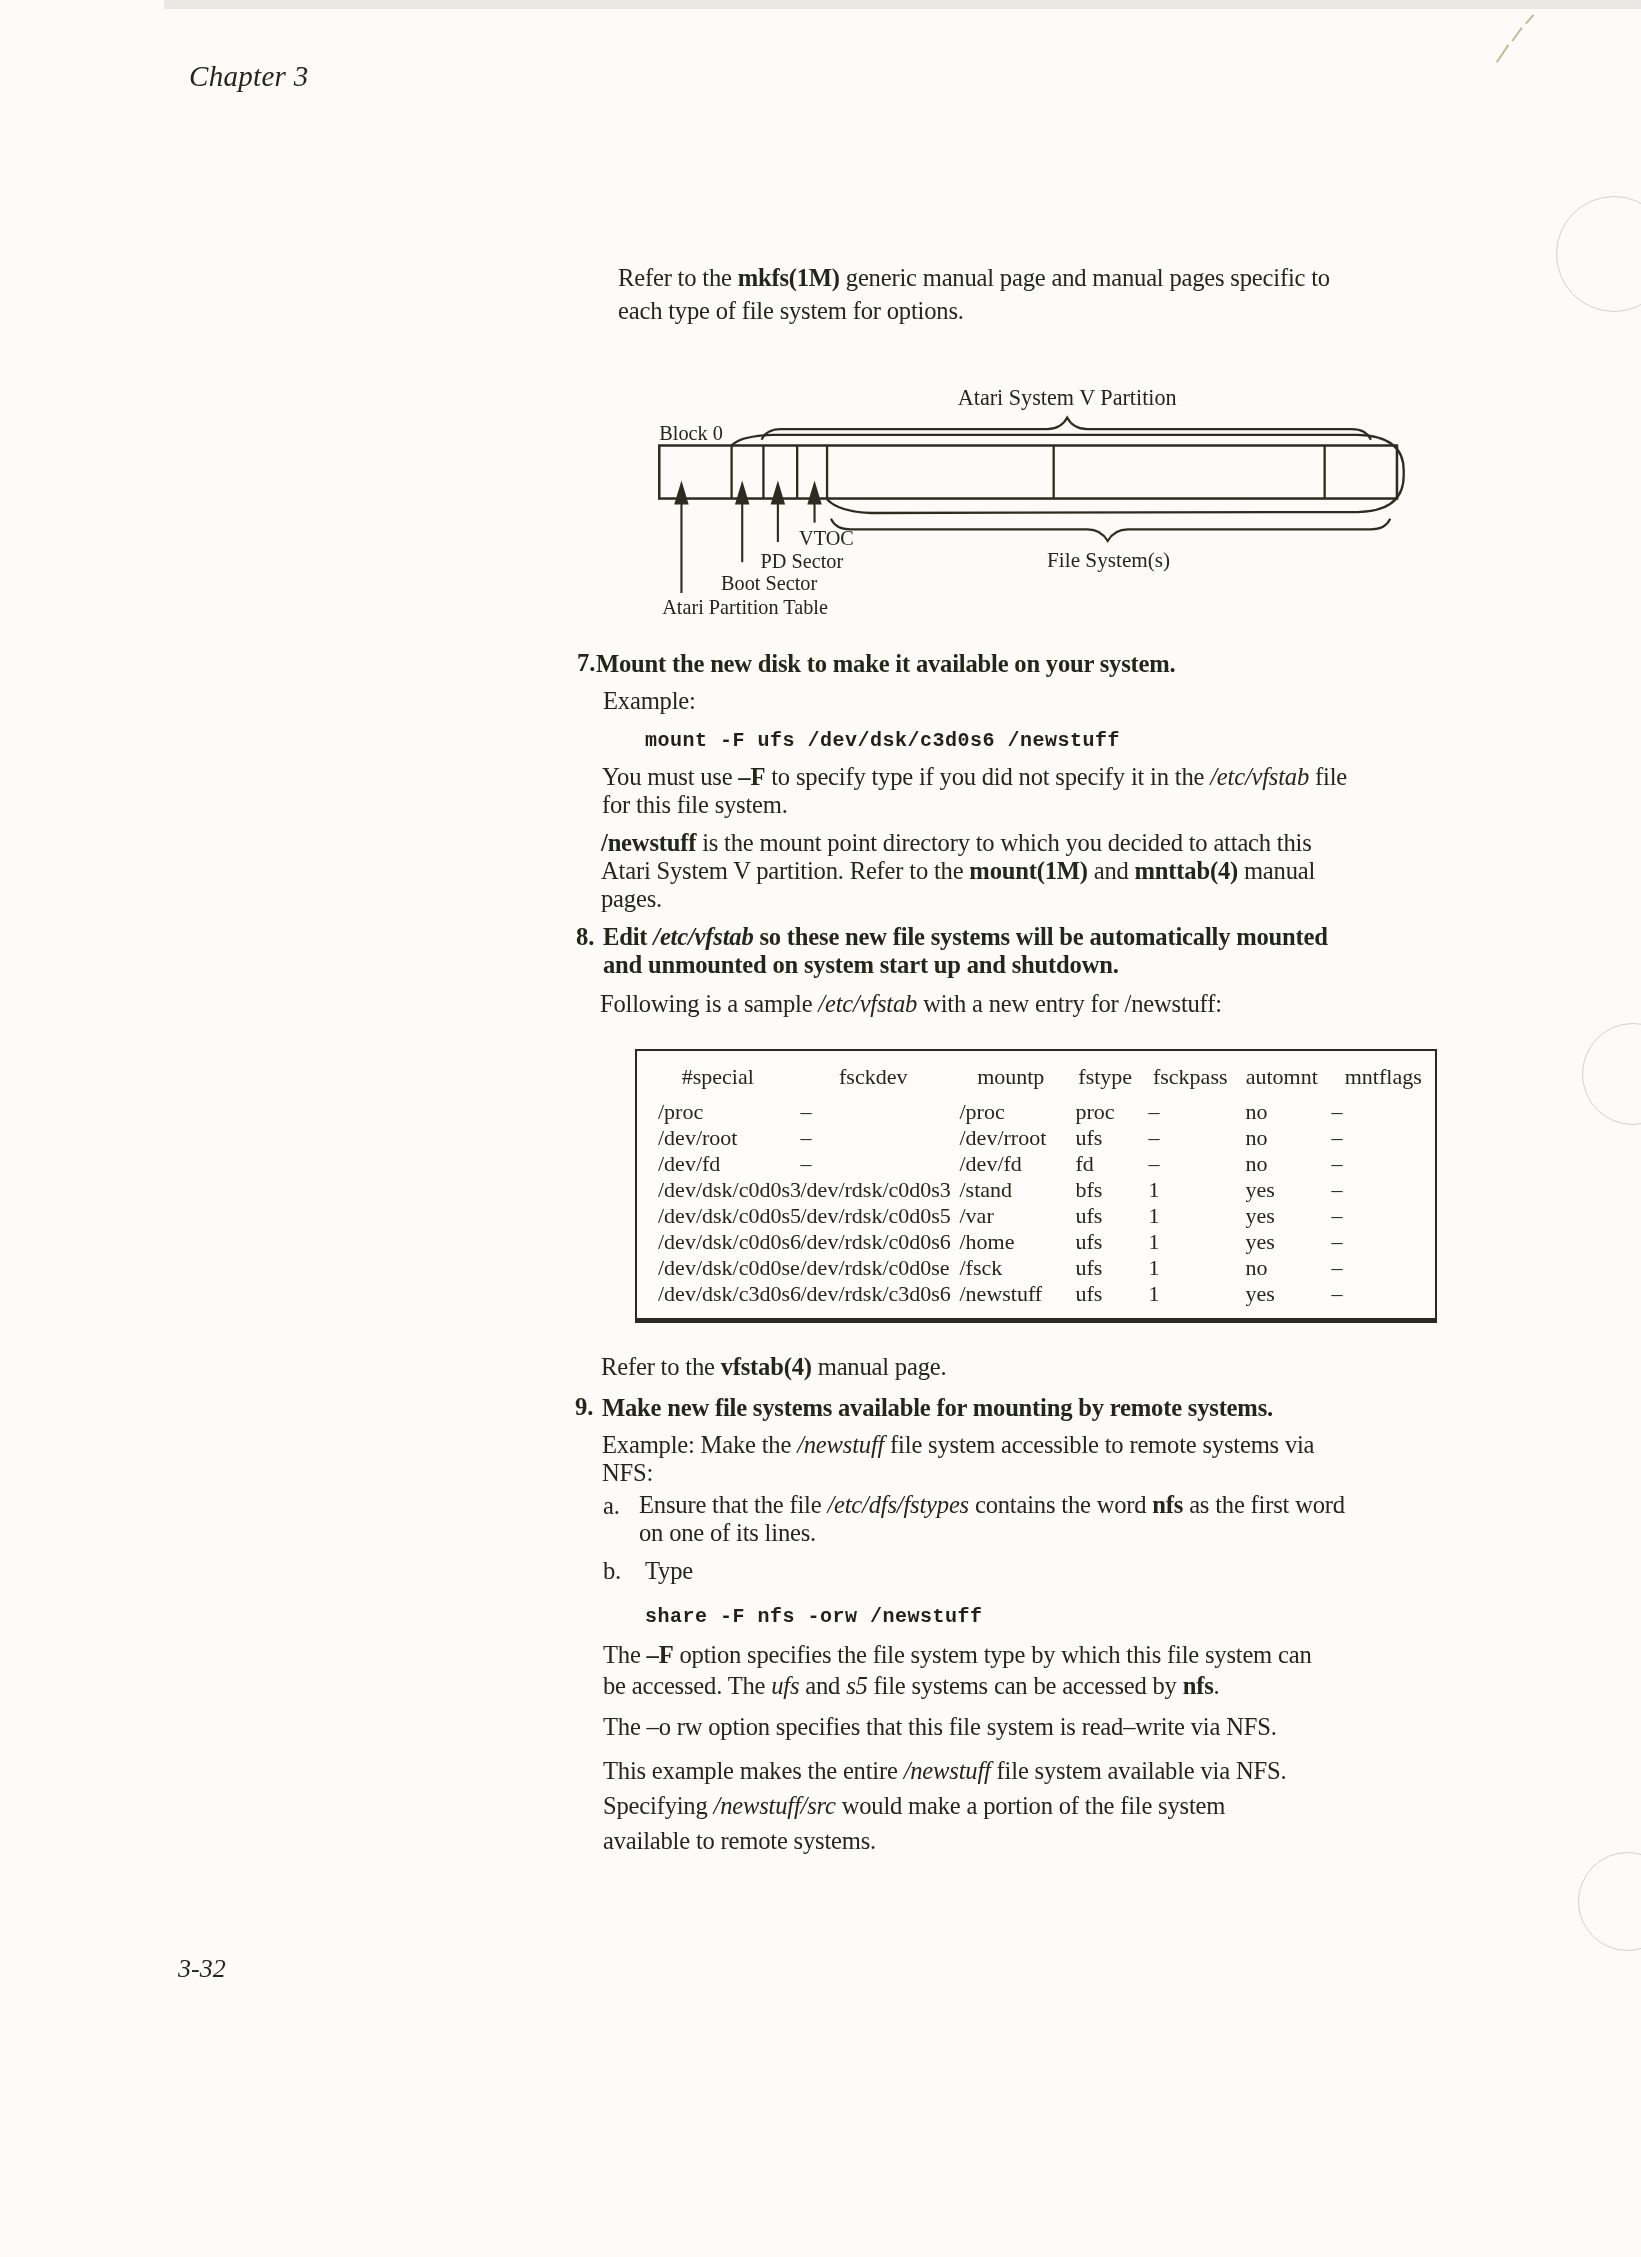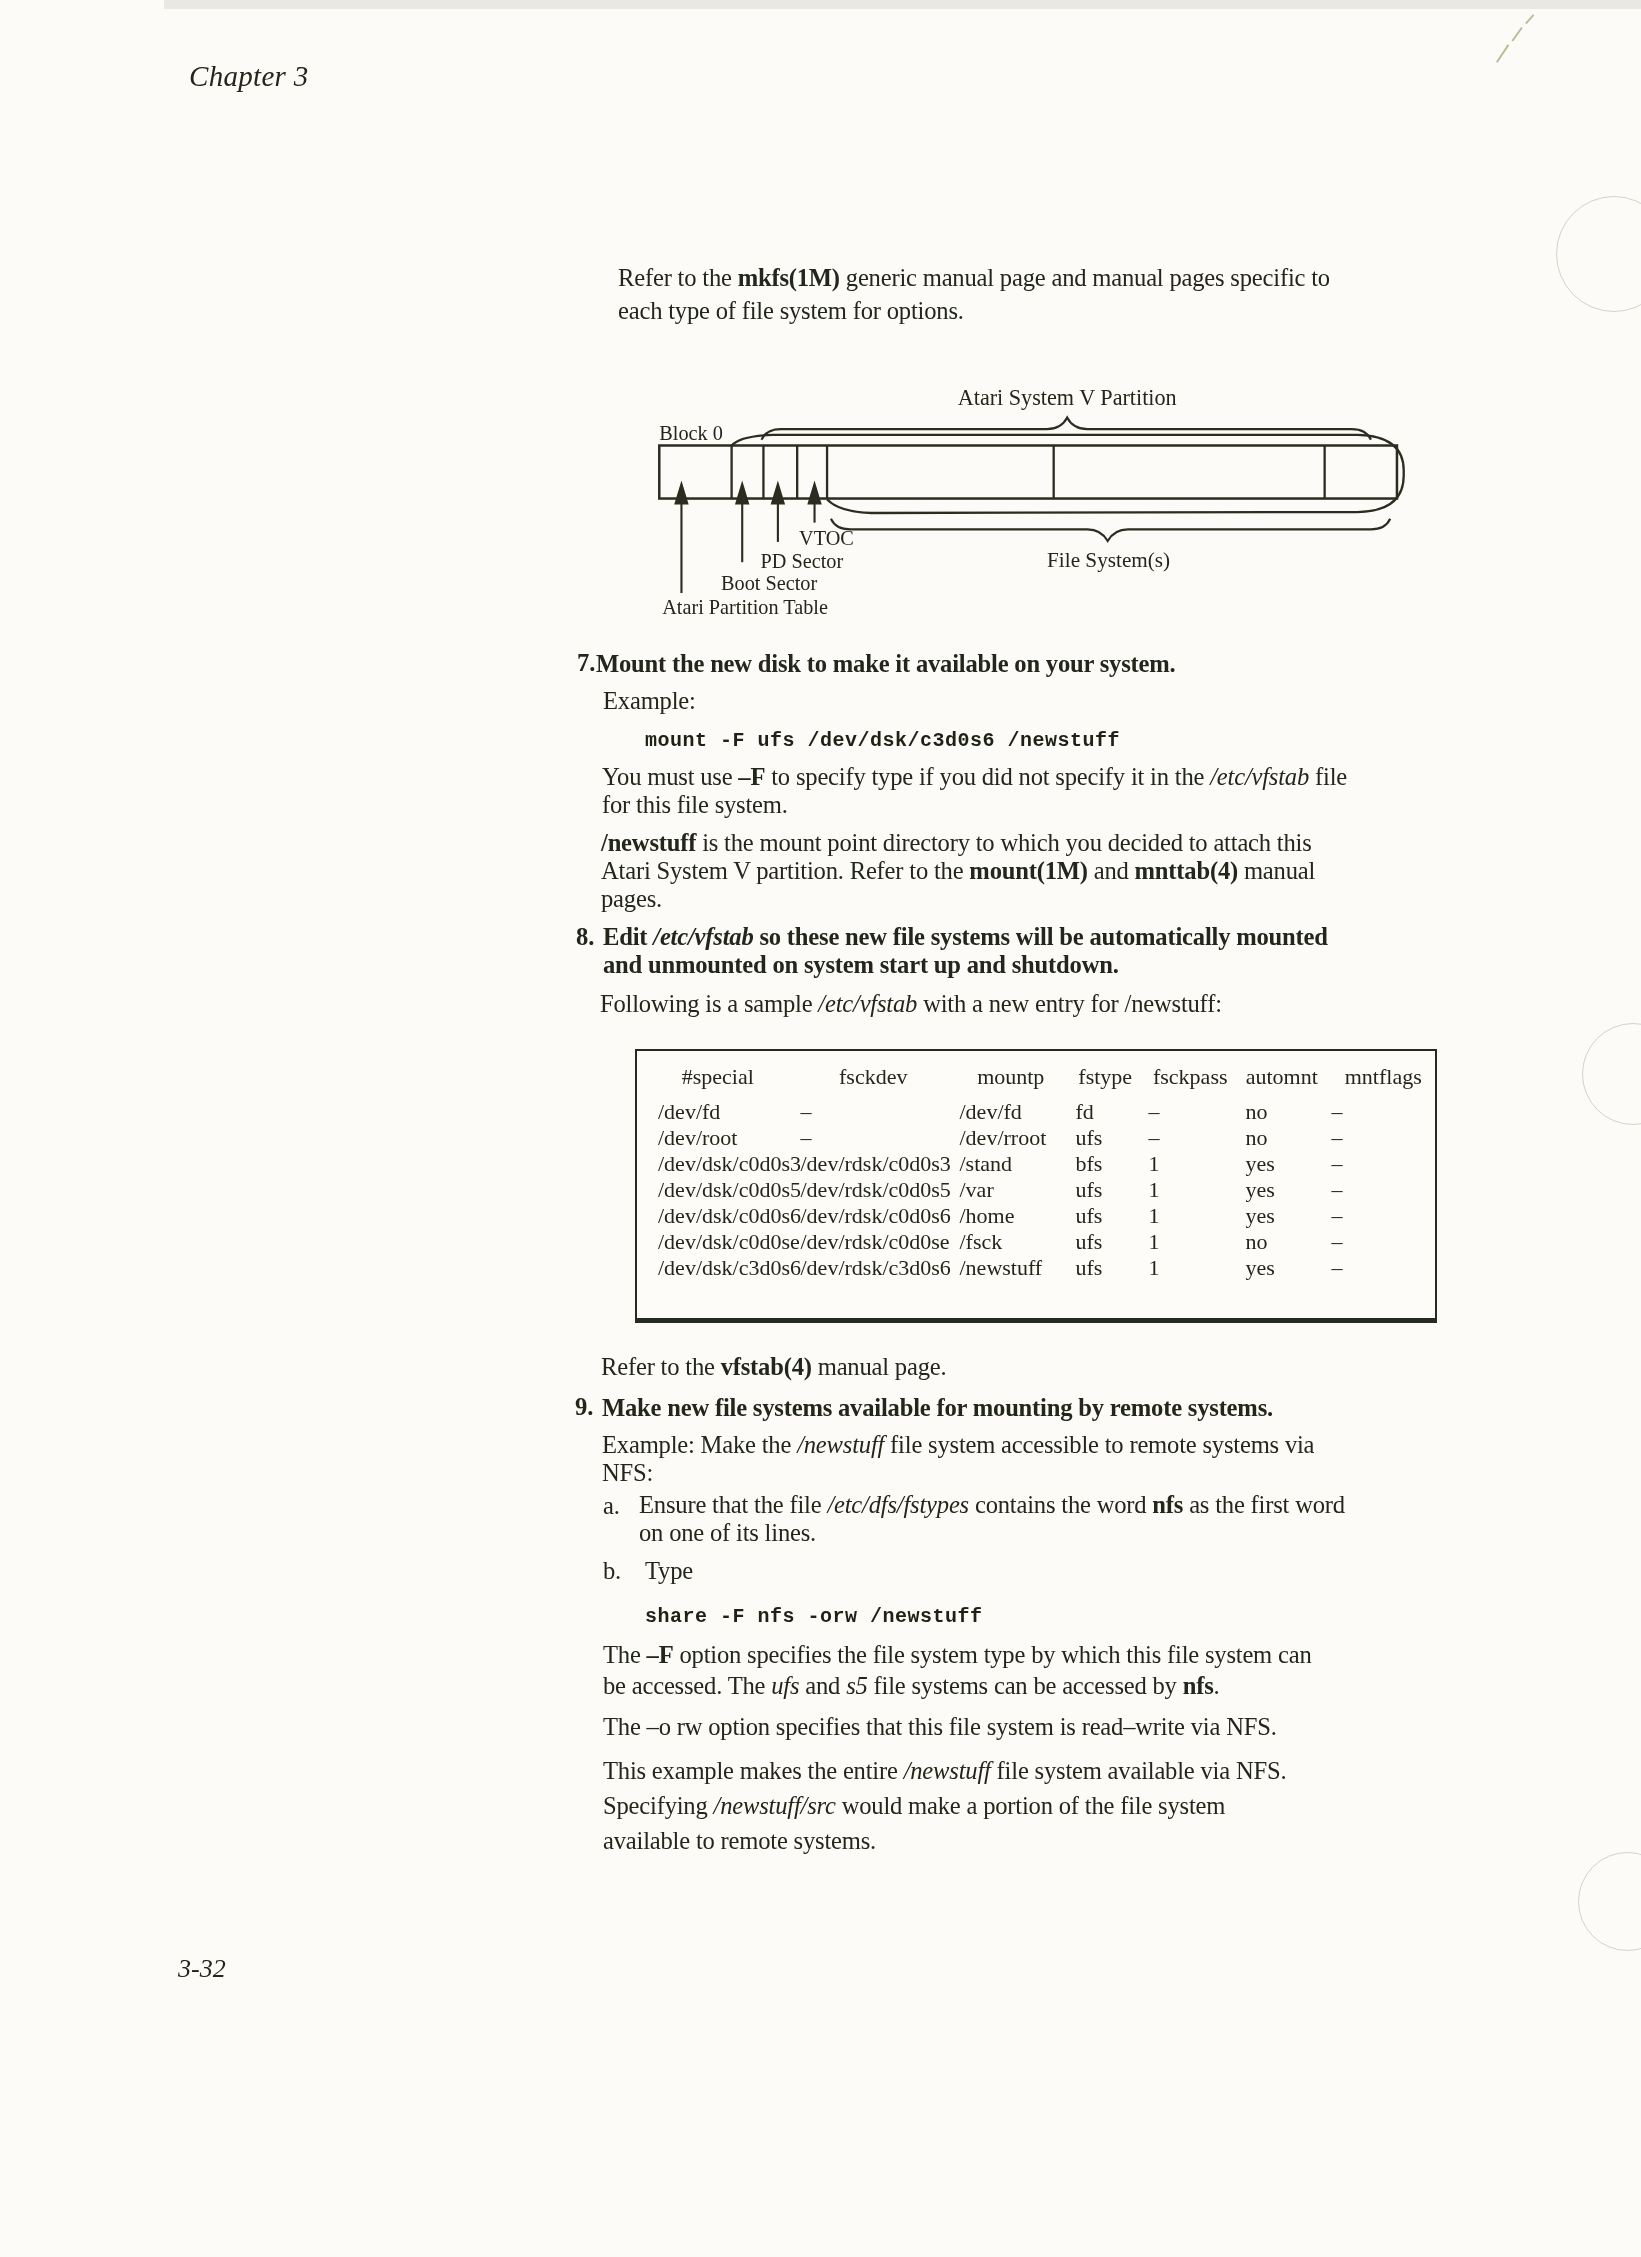--- a/index.html
+++ b/index.html
@@ -120,33 +120,42 @@
             <th>fsckdev</th>
             <th>mountp</th>
             <th>fstype</th>
             <th>fsckpass</th>
             <th>automnt</th>
             <th>mntflags</th>
           </tr>
       </thead>
       <tbody>
           <tr>
+            <td>/proc</td>
+            <td>–</td>
+            <td>/proc</td>
+            <td>proc</td>
+            <td>–</td>
+            <td>no</td>
+            <td>–</td>
+          </tr>
+          <tr>
+            <td>/dev/root</td>
+            <td>–</td>
+            <td>/dev/rroot</td>
+            <td>ufs</td>
+            <td>–</td>
+            <td>no</td>
+            <td>–</td>
+          </tr>
+          <tr>
             <td>/dev/fd</td>
             <td>–</td>
             <td>/dev/fd</td>
             <td>fd</td>
-            <td>–</td>
-            <td>no</td>
-            <td>–</td>
-          </tr>
-          <tr>
-            <td>/dev/root</td>
-            <td>–</td>
-            <td>/dev/rroot</td>
-            <td>ufs</td>
             <td>–</td>
             <td>no</td>
             <td>–</td>
           </tr>
           <tr>
             <td>/dev/dsk/c0d0s3</td>
             <td>/dev/rdsk/c0d0s3</td>
             <td>/stand</td>
             <td>bfs</td>
             <td>1</td>

